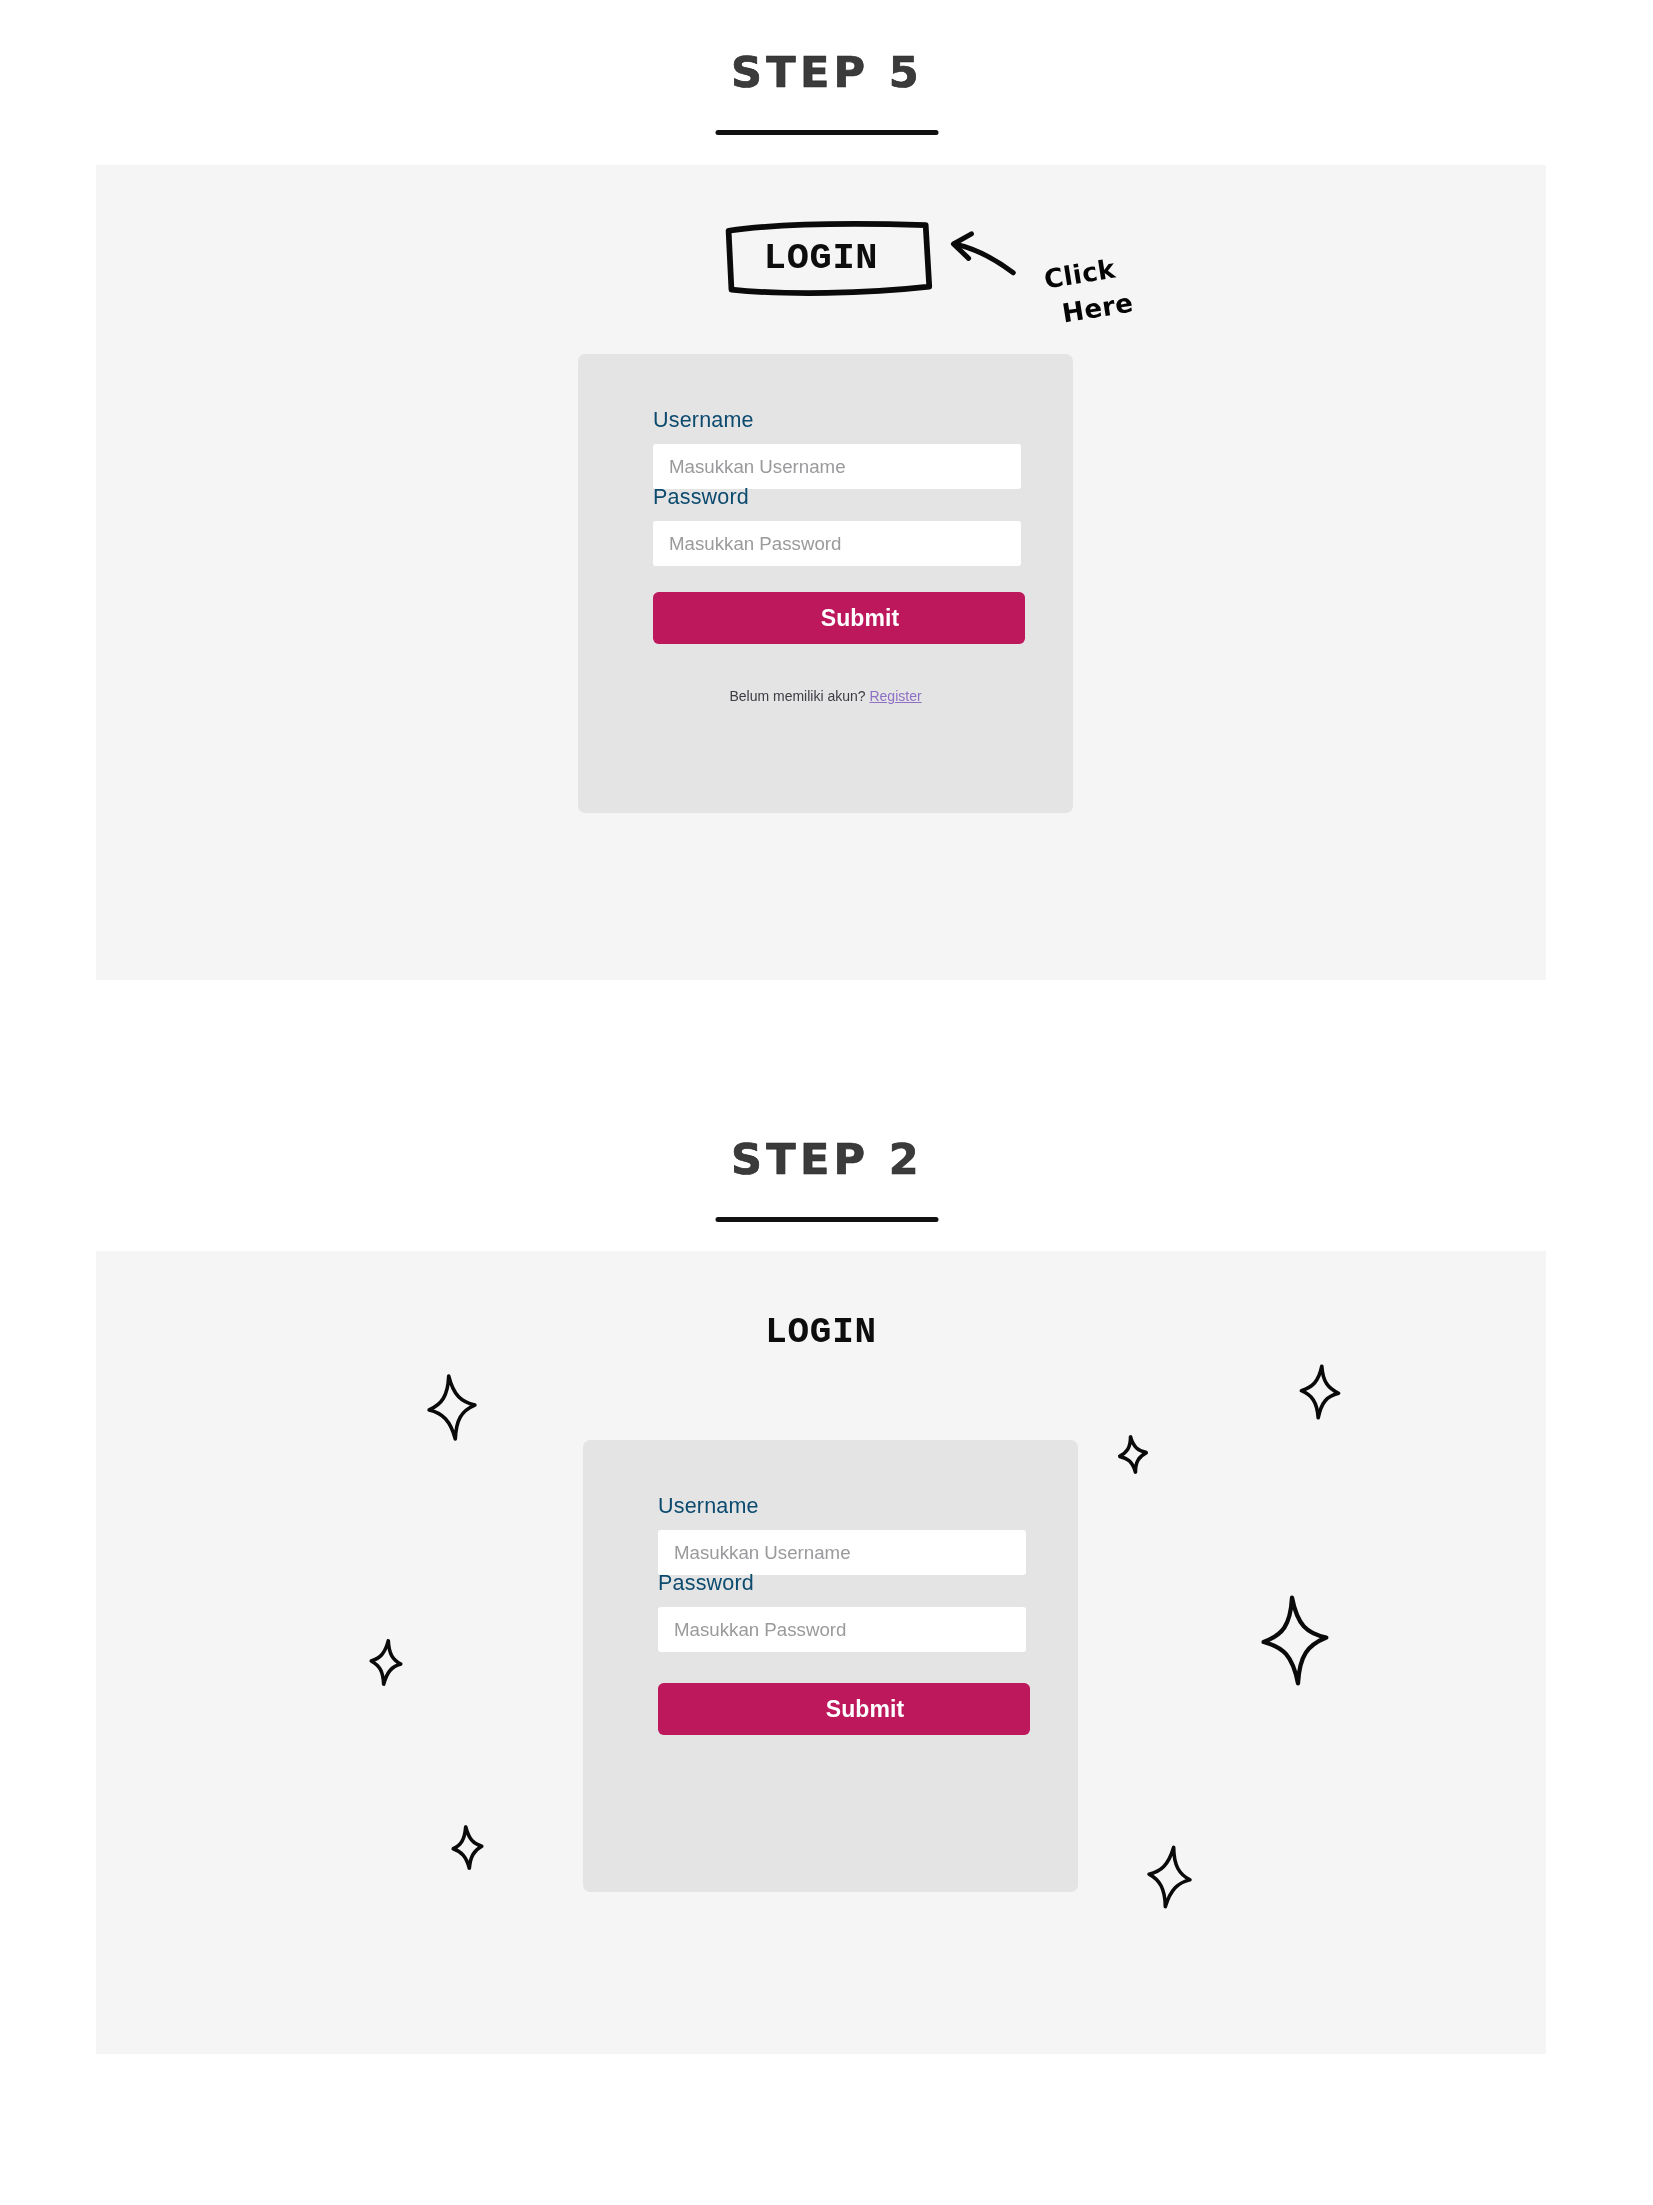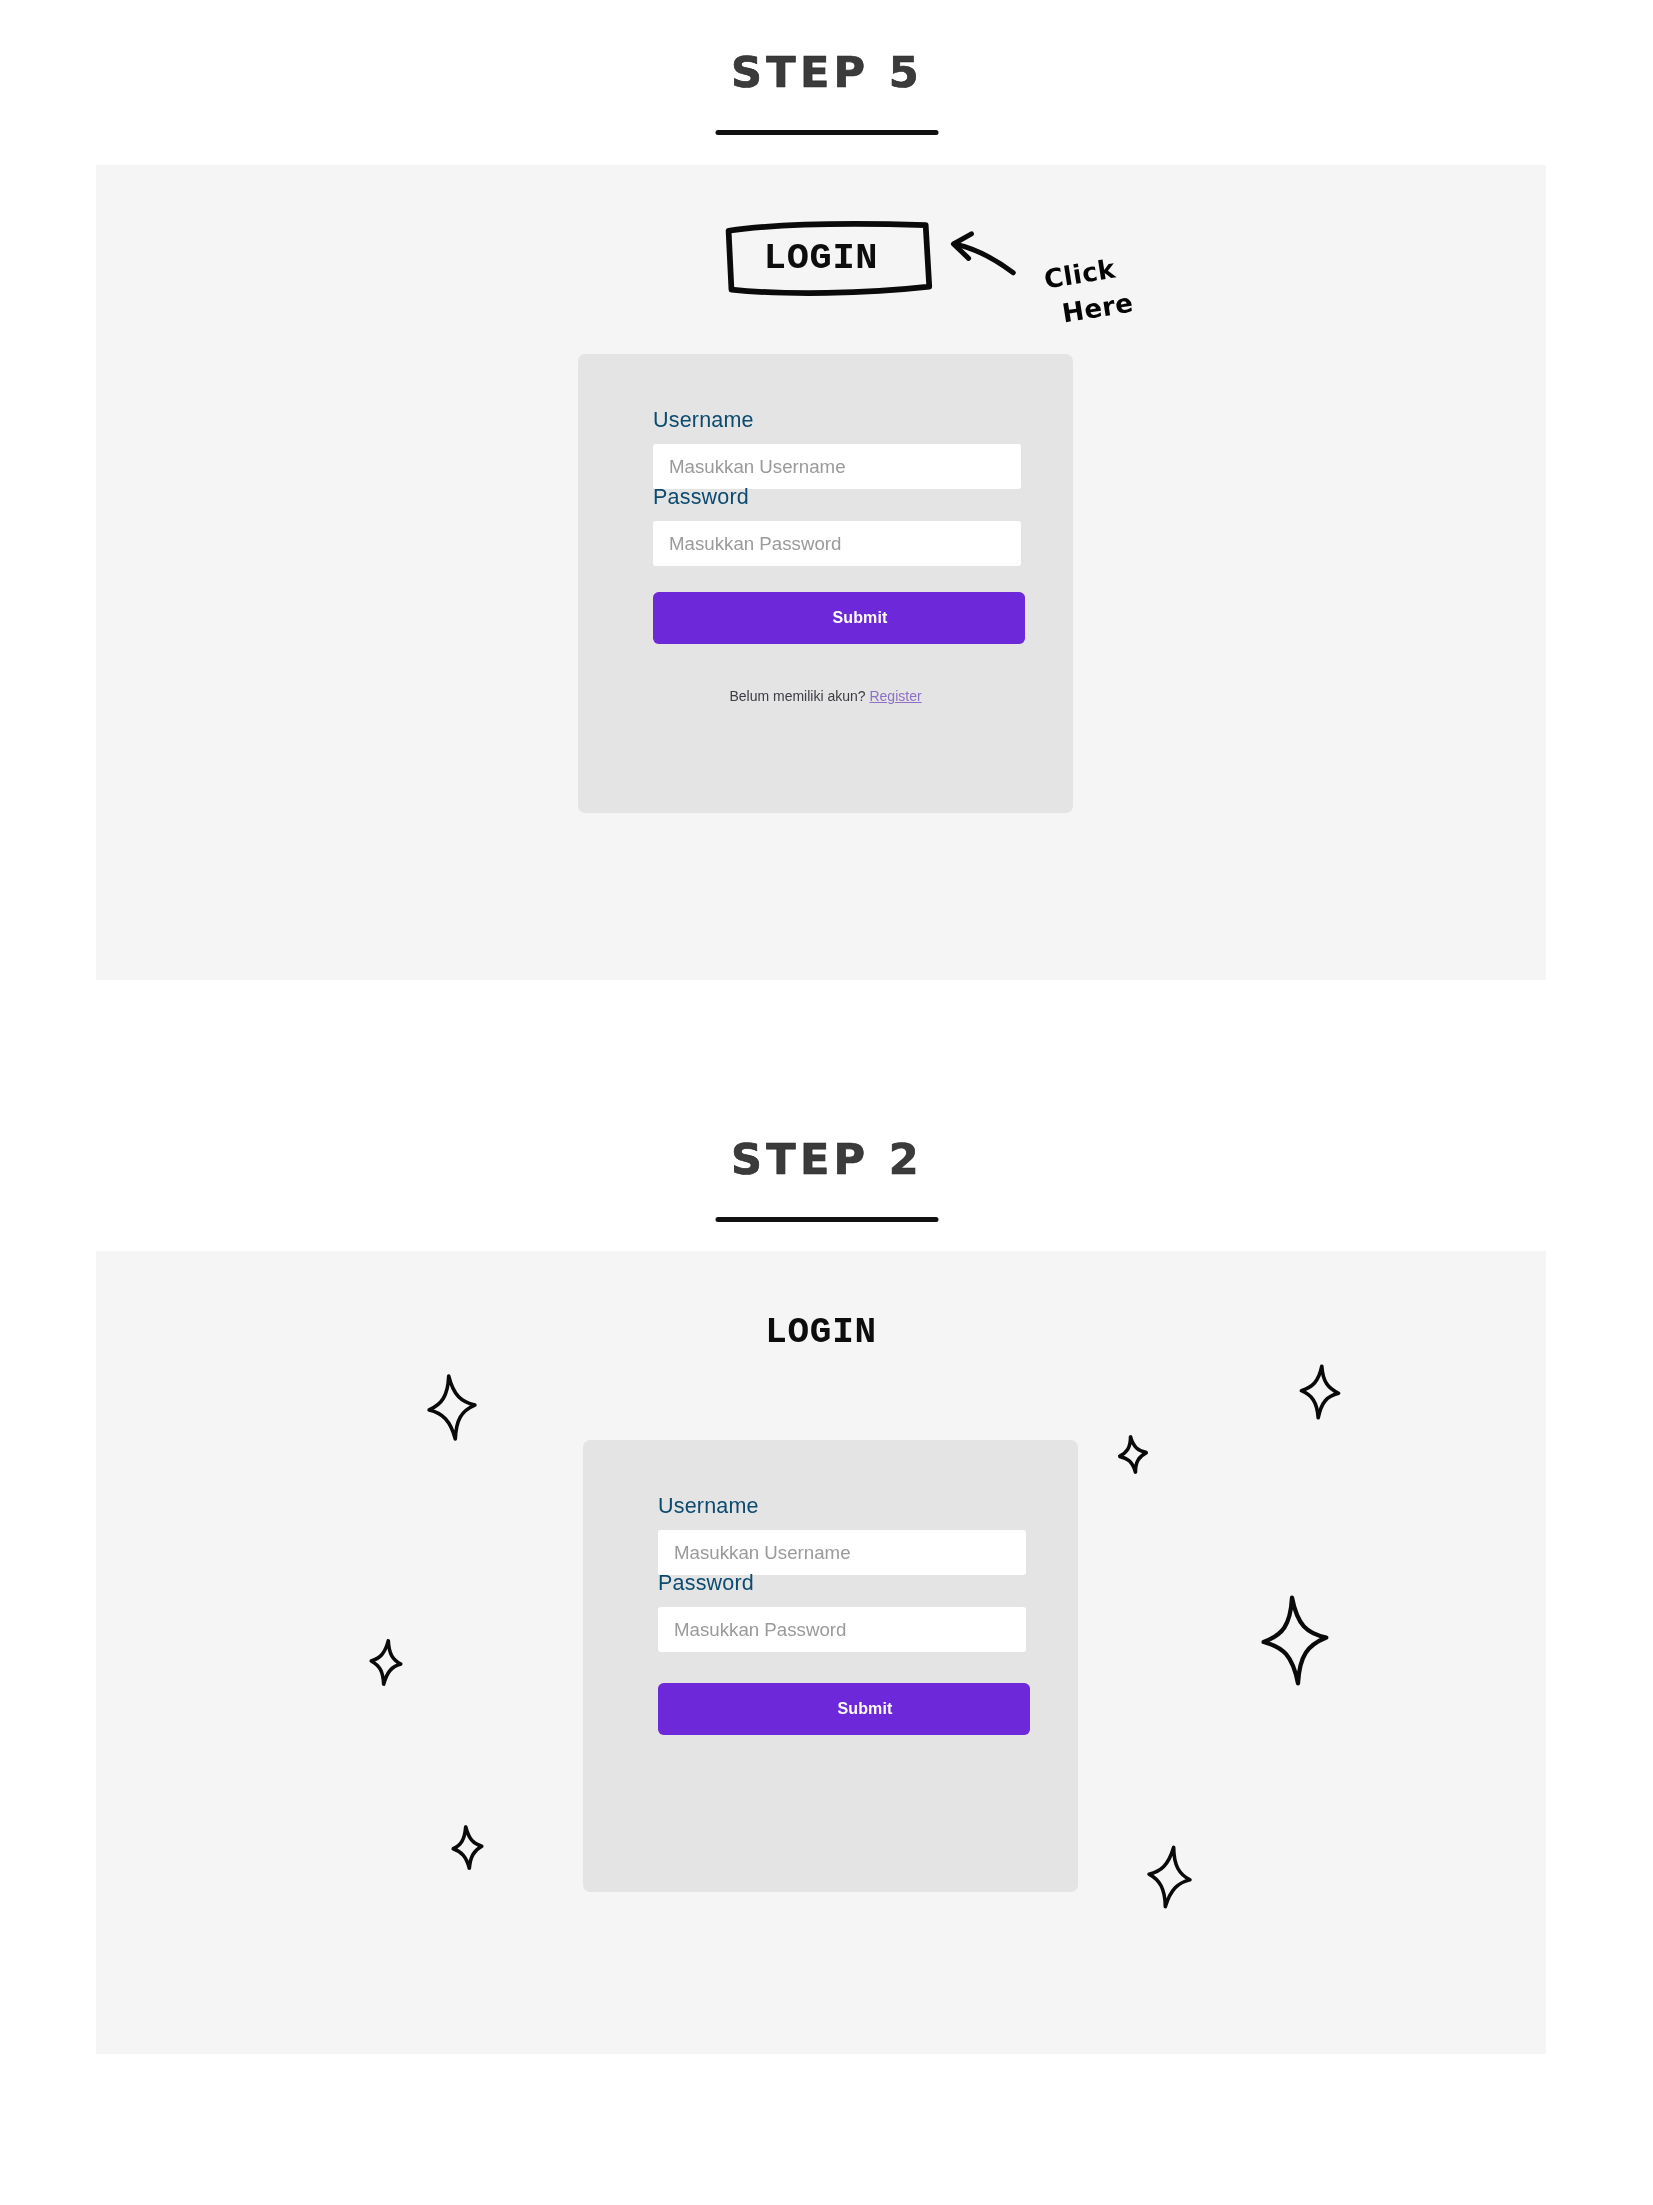--- a/index.html
+++ b/index.html
@@ -86,27 +86,27 @@
     color: #9a9a9d;
     padding: 12px 16px;
     display: flex;
     align-items: center;
     outline: none;
   }
   .text-input::placeholder { color: #9a9a9d; opacity: 1; }
 
   .submit-button {
     position: absolute;
-    background: #6d28d9;
+    background: #be185d;
     color: #ffffff;
     border: 0;
     border-radius: 5.7px;
     font-family: "Liberation Sans", sans-serif;
     font-weight: bold;
-    font-size: 16px;
+    font-size: 23px;
     letter-spacing: 0.1px;
     cursor: pointer;
     display: flex;
     align-items: center;
     justify-content: center;
     padding-left: 48px;
   }
 
   .register-row {
     position: absolute;

